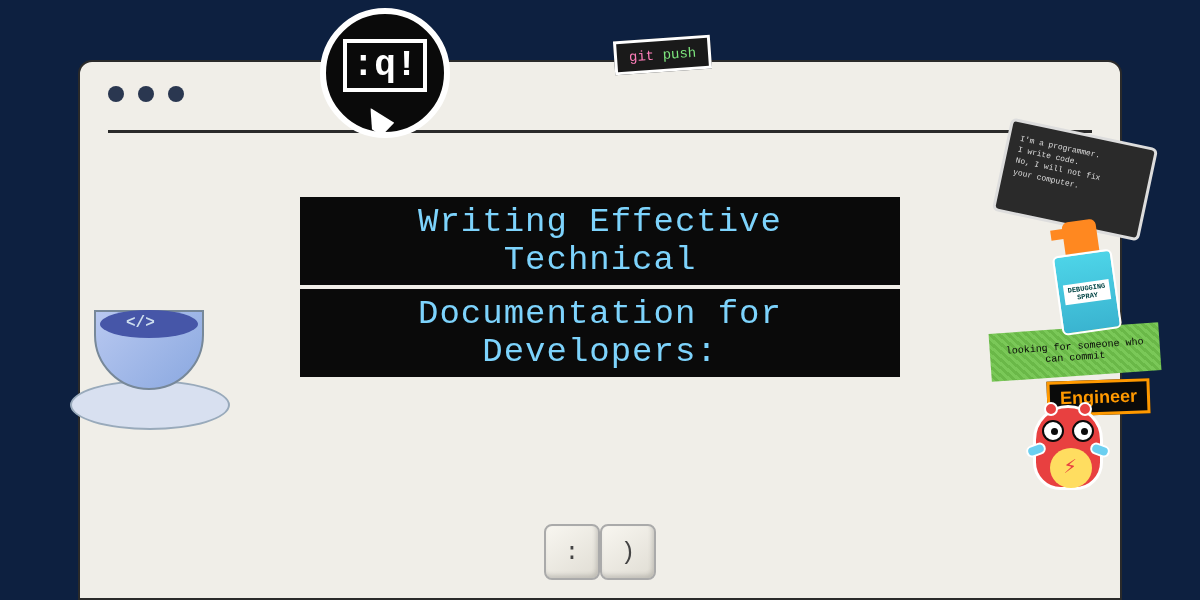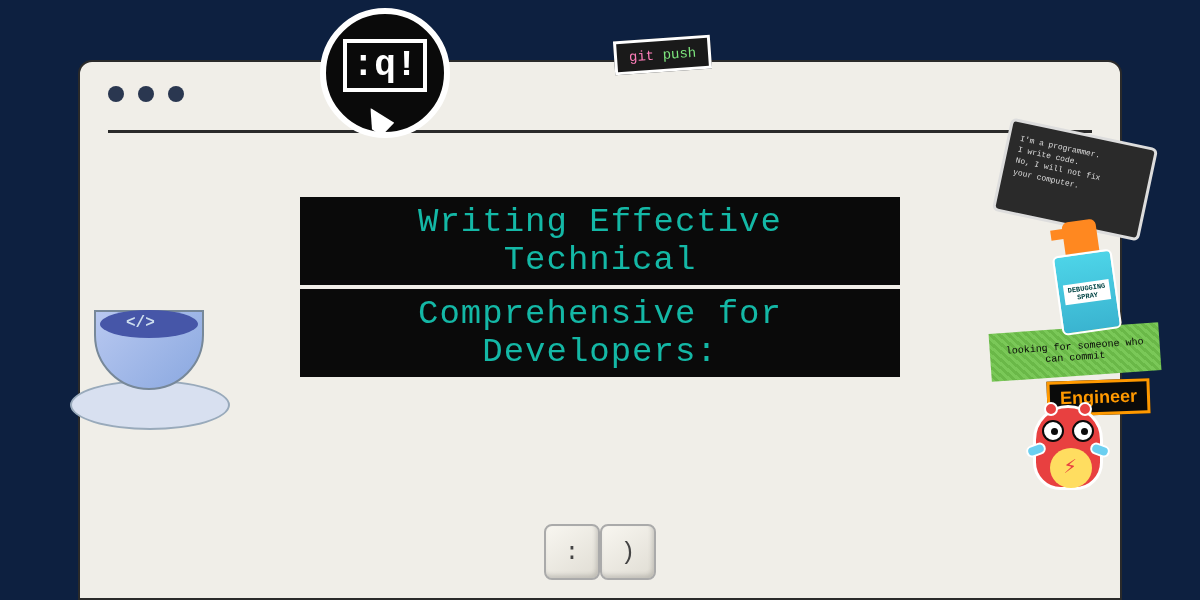--- a/index.html
+++ b/index.html
@@ -46,21 +46,21 @@
       position: absolute;
       top: 195px;
       left: 50%;
       transform: translateX(-50%);
       text-align: center;
       z-index: 20;
     }
     .title-line {
       display: inline-block;
       background: #0a0a0a;
-      color: #14b8a6;
+      color: #7dd3fc;
       font-size: 34px;
       font-family: 'Courier New', Courier, monospace;
       padding: 6px 18px;
       margin: 2px 0;
       letter-spacing: 1px;
       font-weight: 500;
     }
     
     .sticker {
       position: absolute;
@@ -355,21 +355,21 @@
   <div class="browser-dots">
     <div class="dot"></div>
     <div class="dot"></div>
     <div class="dot"></div>
   </div>
   <div class="browser-divider"></div>
 </div>
 
 <div class="title-block">
   <span class="title-line">Writing Effective Technical</span><br>
-  <span class="title-line">Comprehensive for Developers:</span><br>
+  <span class="title-line">Documentation for Developers:</span><br>
 </div>
 
 <div class="sticker sticker-q">
   <span class="sticker-q-inner">:q!</span>
   <div class="sticker-q-tail"></div>
 </div>
 
 <div class="sticker sticker-gitpush">
   <span class="git">git</span><span class="push"> push</span>
 </div>

